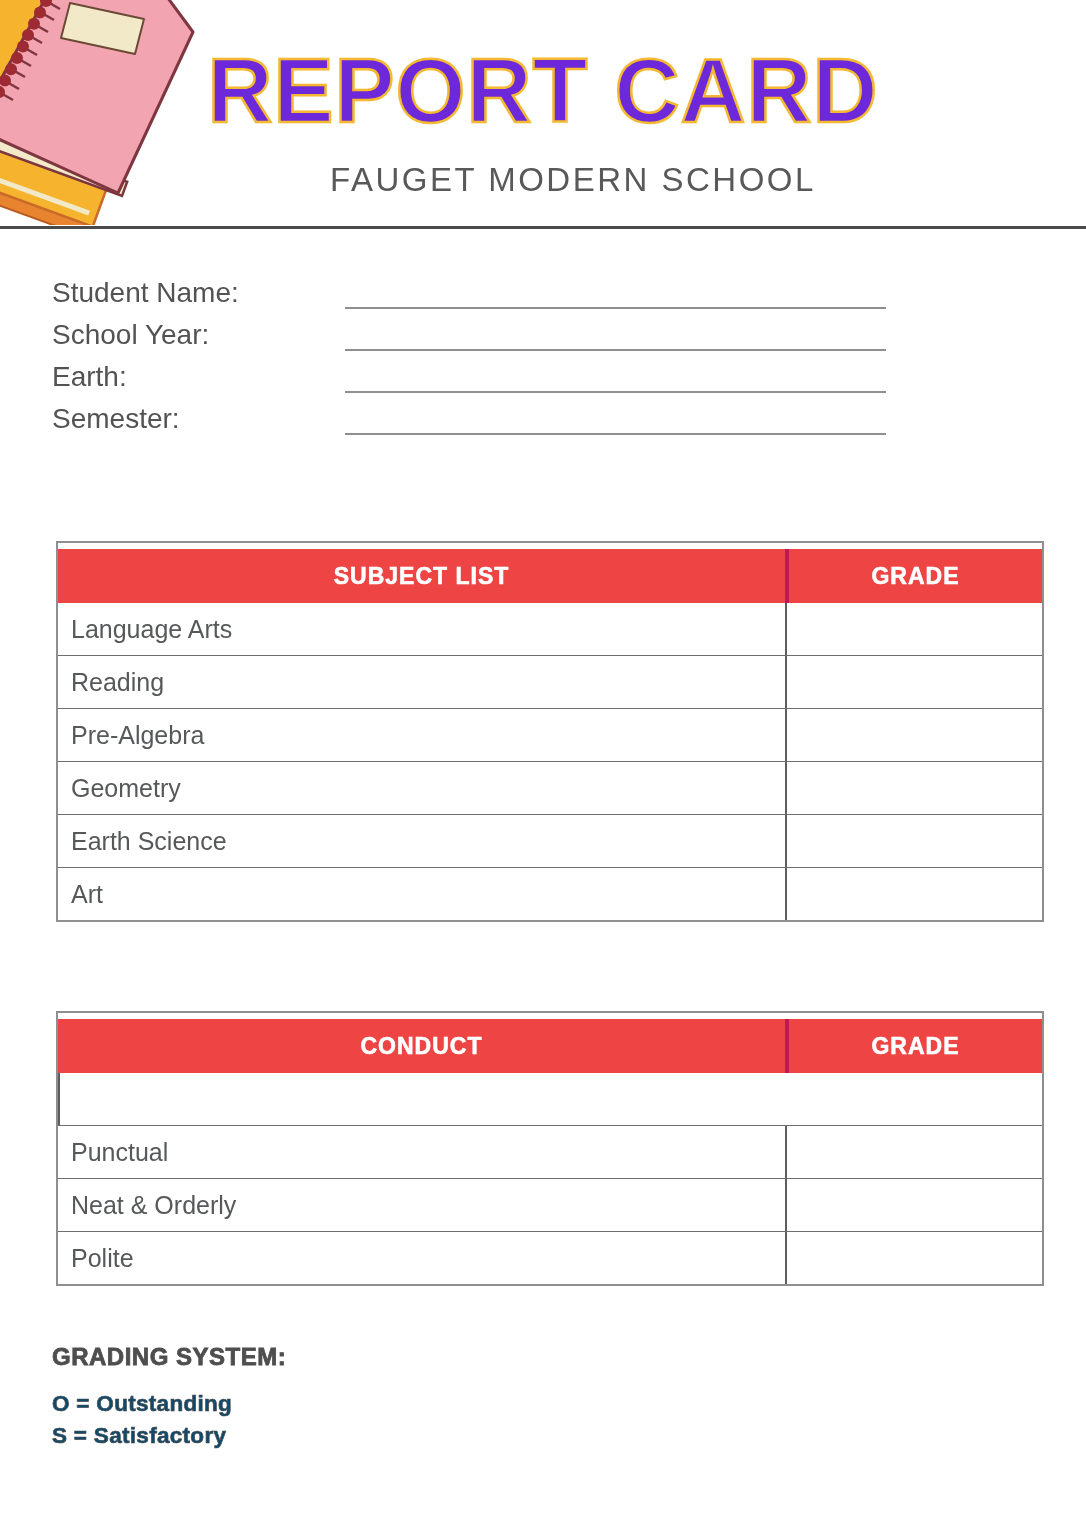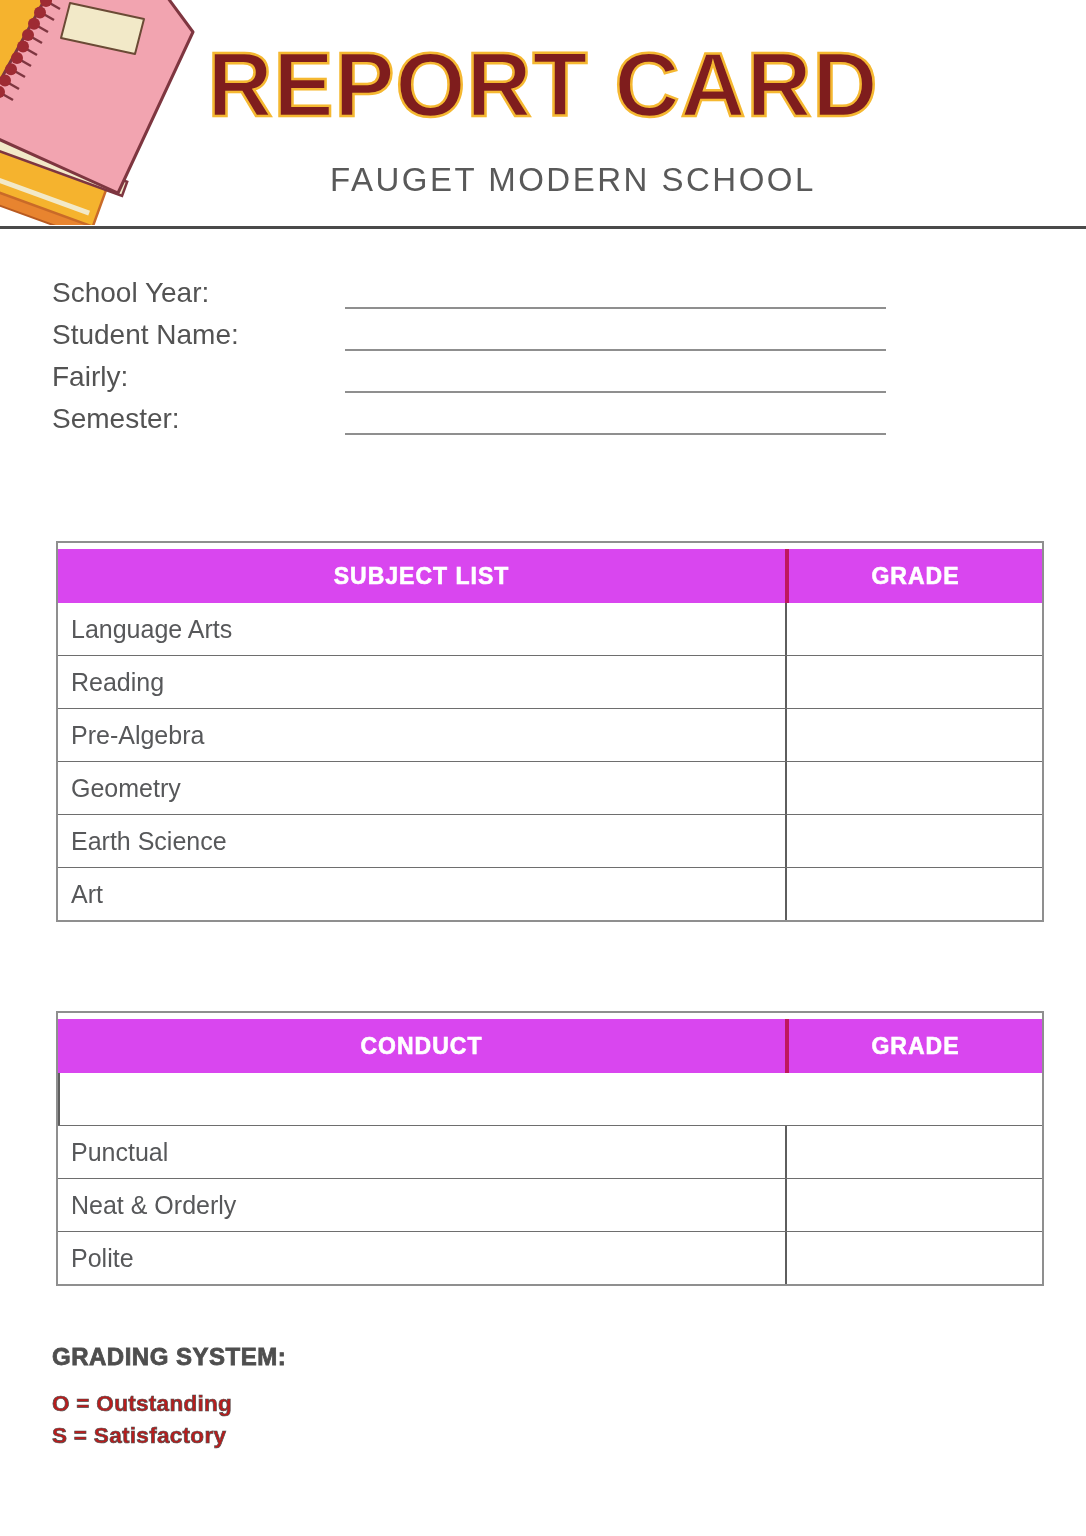--- a/index.html
+++ b/index.html
@@ -3,23 +3,23 @@
 <meta charset="utf-8">
 <style>
   html,body { margin:0; padding:0; background:#ffffff; }
   .page {
     position:relative; width:1086px; height:1536px; background:#ffffff;
     overflow:hidden; font-family:"Liberation Sans", sans-serif;
   }
   .illustration { position:absolute; top:0; left:0; }
 
   .title {
-    position:absolute; top:40px; left:0; width:100%; margin:0;
+    position:absolute; top:46px; left:0; width:100%; margin:0;
     text-align:center; font-size:90px; line-height:1; font-weight:bold;
-    color:#7f1d1d; -webkit-text-stroke:2.5px #F5B831; letter-spacing:1px;
+    color:#6d28d9; -webkit-text-stroke:2.5px #F5B831; letter-spacing:1px;
   }
   .subtitle {
     position:absolute; top:164px; left:0; width:100%;
     text-align:center; font-size:33px; line-height:32px;
     color:#595959; letter-spacing:2.5px;margin-left:30px;
   }
   .divider { position:absolute; top:226px; left:0; width:100%; height:3px; background:#4A4A4A; }
 
   .form { position:absolute; top:272px; left:52px; width:836px; }
   .form-row { display:flex; align-items:flex-end; height:42px; }
@@ -29,21 +29,21 @@
   .form-line {
     flex:0 0 541px; height:0; border-bottom:2px solid #8F8F8F; margin-bottom:5px;
   }
 
   .gtable {
     position:absolute; left:56px; width:988px; box-sizing:border-box;
     border:2px solid #8F8F8F; background:#ffffff; padding-top:6px;
   }
   .subjects { top:541px; }
   .conduct  { top:1011px; }
-  .thead { display:flex; background:#d946ef; height:54px; }
+  .thead { display:flex; background:#ef4444; height:54px; }
   .th {
     display:flex; align-items:center; justify-content:center;
     color:#ffffff; font-weight:bold; font-size:23px; letter-spacing:1px;
     -webkit-text-stroke:0.6px #ffffff;
   }
   .th-main { flex:1; }
   .th-grade { flex:0 0 257px; border-left:4px solid #be185d; box-sizing:border-box; }
   .trow { display:flex; height:52px; border-bottom:1.5px solid #6E6E6E; }
   .trow:last-child { border-bottom:none; }
   .td-main {
@@ -53,21 +53,21 @@
   .td-grade { flex:0 0 257px; border-left:2px solid #5E5E5E; box-sizing:border-box; }
 
   .grading { position:absolute; left:52px; top:1342px; width:960px; color:#4E4E4E; }
   .grading-title {
     font-size:24px; font-weight:bold; line-height:30px; letter-spacing:0.5px;
     -webkit-text-stroke:0.8px #4E4E4E;
   }
   .grading-cols { display:flex; margin-top:16px; }
   .grading-col { width:488px; }
   .grading-item {
-    font-size:22.5px; font-weight:bold; line-height:32px; color:#b91c1c;
+    font-size:22.5px; font-weight:bold; line-height:32px; color:#0c4a6e;
     -webkit-text-stroke:0.7px #4E4E4E; letter-spacing:0.3px;
   }
 </style>
 </head>
 <body>
 
 <div class="page">
 
   <svg class="illustration" width="210" height="225" viewBox="0 0 210 225">
 
@@ -108,29 +108,29 @@
       <circle cx="-1" cy="92" r="6"></circle>
     </g>
   </svg>
 
   <h1 class="title">REPORT CARD</h1>
   <div class="subtitle">FAUGET MODERN SCHOOL</div>
   <div class="divider"></div>
 
   <section class="form">
     <div class="form-row">
+      <span class="form-label">Student Name:</span>
+      <span class="form-line"></span>
+    </div>
+    <div class="form-row">
       <span class="form-label">School Year:</span>
       <span class="form-line"></span>
     </div>
     <div class="form-row">
-      <span class="form-label">Student Name:</span>
-      <span class="form-line"></span>
-    </div>
-    <div class="form-row">
-      <span class="form-label">Fairly:</span>
+      <span class="form-label">Earth:</span>
       <span class="form-line"></span>
     </div>
     <div class="form-row">
       <span class="form-label">Semester:</span>
       <span class="form-line"></span>
     </div>
   </section>
 
   <section class="gtable subjects">
     <div class="thead">

